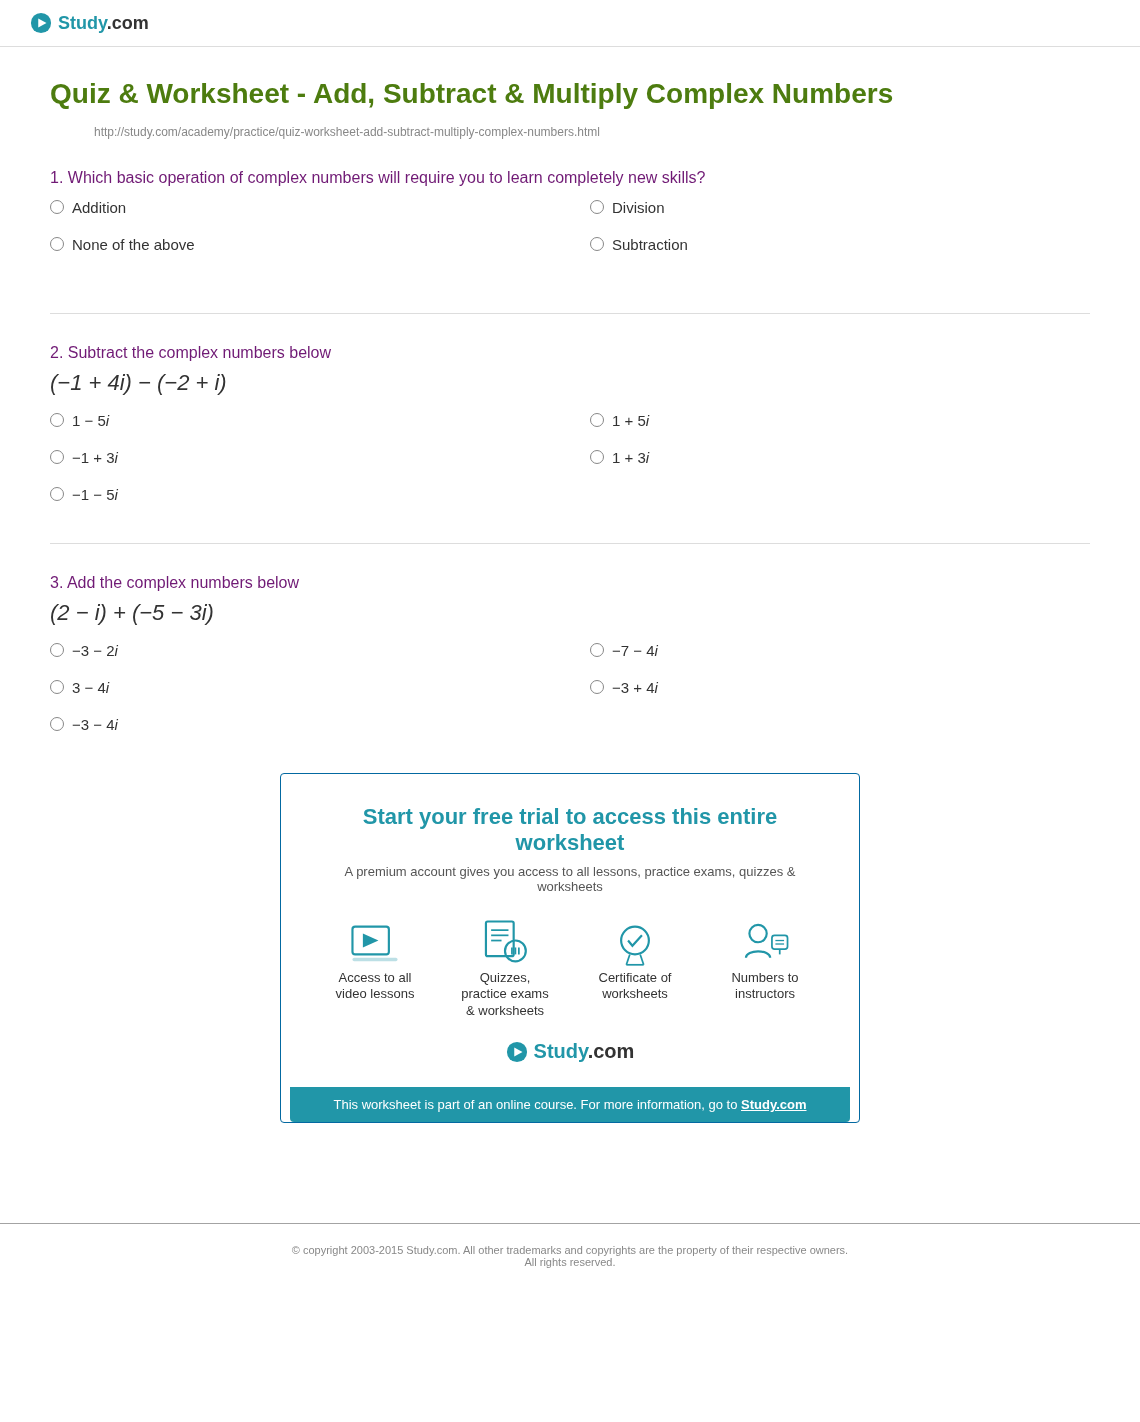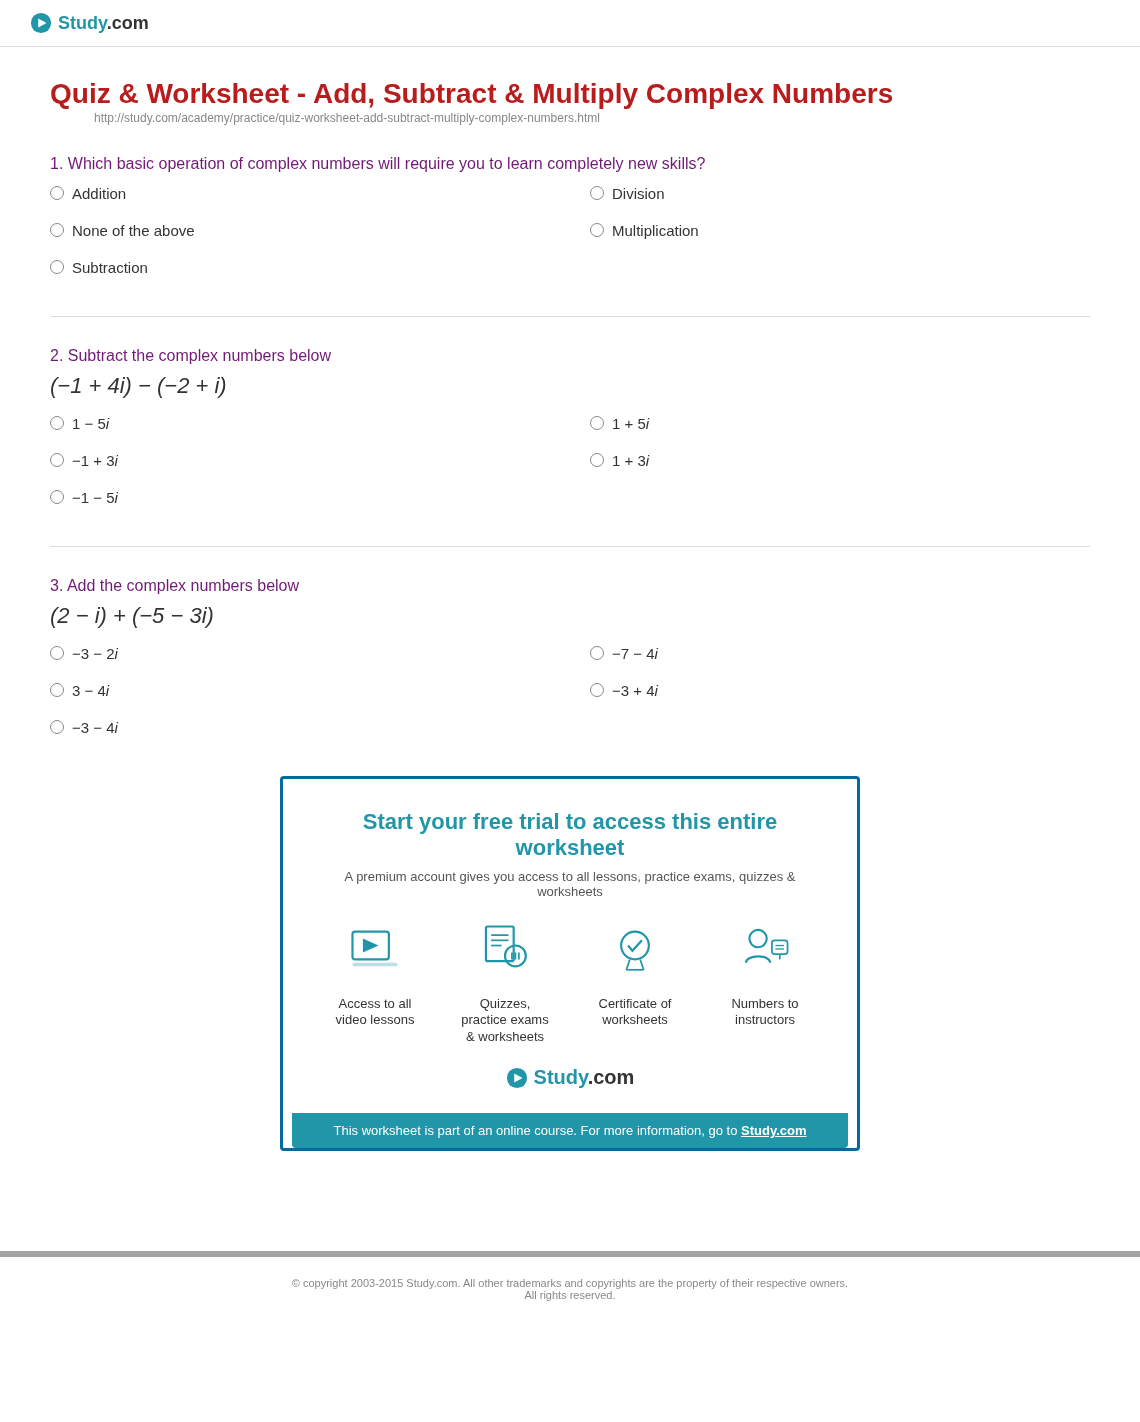--- a/index.html
+++ b/index.html
@@ -39,23 +39,23 @@
       color: #2196a8;
     }
 
     .content {
       padding: 30px 50px;
     }
 
     .page-title {
       font-size: 28px;
       font-weight: bold;
-      color: #b91c1c;
+      color: #4d7c0f;
       line-height: 1.2;
-      margin-bottom: 0;
+      margin-bottom: 14px;
     }
 
     .page-url {
       font-size: 12px;
       color: #888;
       margin-bottom: 30px;
       padding-left: 44px;
     }
 
     .question-block {
@@ -102,21 +102,21 @@
     }
 
     .divider {
       border: none;
       border-top: 1px solid #ddd;
       margin: 30px 0;
     }
 
     
     .trial-box {
-      border: 3px solid #0369a1;
+      border: 1px solid #0369a1;
       border-radius: 4px;
       margin: 40px auto;
       max-width: 580px;
       text-align: center;
       padding: 30px 39px 20px;
       background: #fff;
     }
 
     .trial-title {
       font-size: 22px;
@@ -134,21 +134,21 @@
       display: flex;
       justify-content: center;
       gap: 40px;
       margin-bottom: 20px;
     }
 
     .trial-icon-item {
       display: flex;
       flex-direction: column;
       align-items: center;
-      gap: 21px;
+      gap: 0;
       max-width: 90px;
     }
 
     .trial-icon-label {
       font-size: 13px;
       color: #333;
       text-align: center;
       line-height: 1.3;
     }
 
@@ -189,21 +189,21 @@
       color: #fff;
       font-weight: bold;
       text-decoration: underline;
     }
 
     .footer {
       text-align: center;
       font-size: 11px;
       color: #888;
       padding: 20px;
-      border-top: 6px solid #a3a3a3;
+      border-top: 1px solid #a3a3a3;
       margin-top: 30px;
     }
 
     
     .options-two-col {
       display: grid;
       grid-template-columns: 1fr 1fr;
       row-gap: 20px;
       column-gap: 40px;
       margin-top: 12px;
@@ -245,24 +245,20 @@
       <div class="option">
         <div class="option-radio"></div>
         <span class="option-label">Division</span>
       </div>
 
       <div class="option">
         <div class="option-radio"></div>
         <span class="option-label">None of the above</span>
       </div>
 
-      <div class="option">
-        <div class="option-radio"></div>
-        <span class="option-label">Multiplication</span>
-      </div>
 
       <div class="option">
         <div class="option-radio"></div>
         <span class="option-label">Subtraction</span>
       </div>
 
       <div></div>
     </div>
   </div>
 

